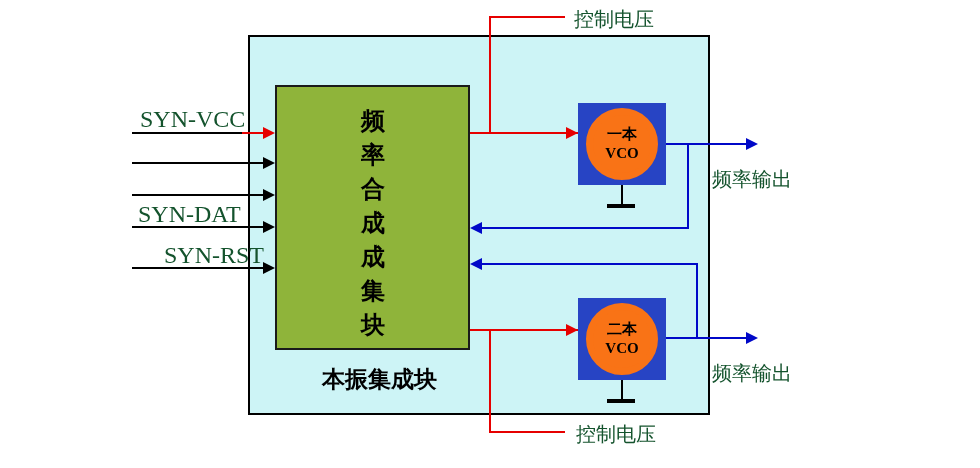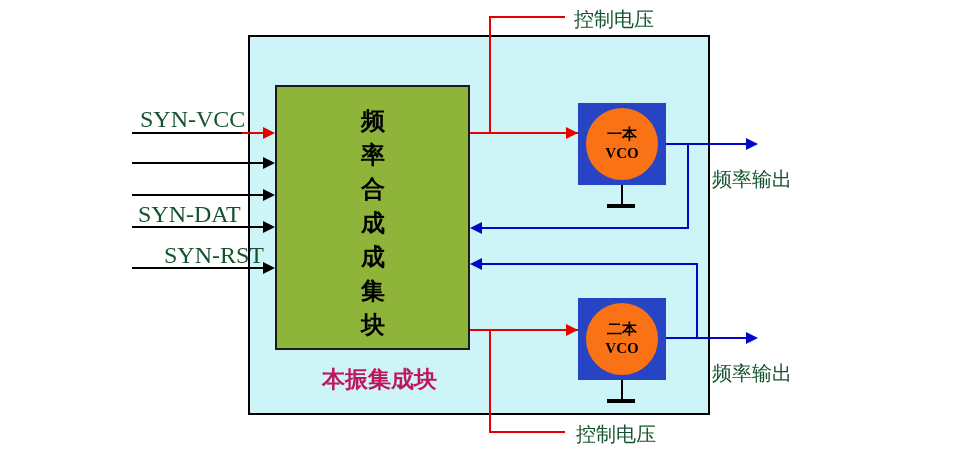--- a/index.html
+++ b/index.html
@@ -53,21 +53,21 @@
   .arr.l { border-right-width: 12px; border-right-style: solid; }
   .arr.r.ablack { border-left-color: #000000; }
   .arr.r.ared   { border-left-color: #e60000; }
   .arr.r.ablue  { border-left-color: #0008c8; }
   .arr.l.ablue  { border-right-color: #0008c8; }
   
   .lbl { position: absolute; white-space: nowrap; color: #14532d;
          font-family: "Liberation Serif", serif; }
   .in-lbl { font-size: 24px; font-weight: normal; }
   .cn-lbl { font-size: 20px; }
-  .osc-lbl { font-size: 23px; font-weight: bold; color: #be185d; }
+  .osc-lbl { font-size: 23px; font-weight: bold; color: #000000; }
   .wm { font-size: 18px; color: #3ecf3e; font-family: "Liberation Sans", sans-serif; }
   
   .gnd-bar { position: absolute; width: 28px; height: 4px; background: #000; }
 </style>
 </head>
 <body>
 
 <div id="canvas">
 
   <div class="outer-box"></div>

